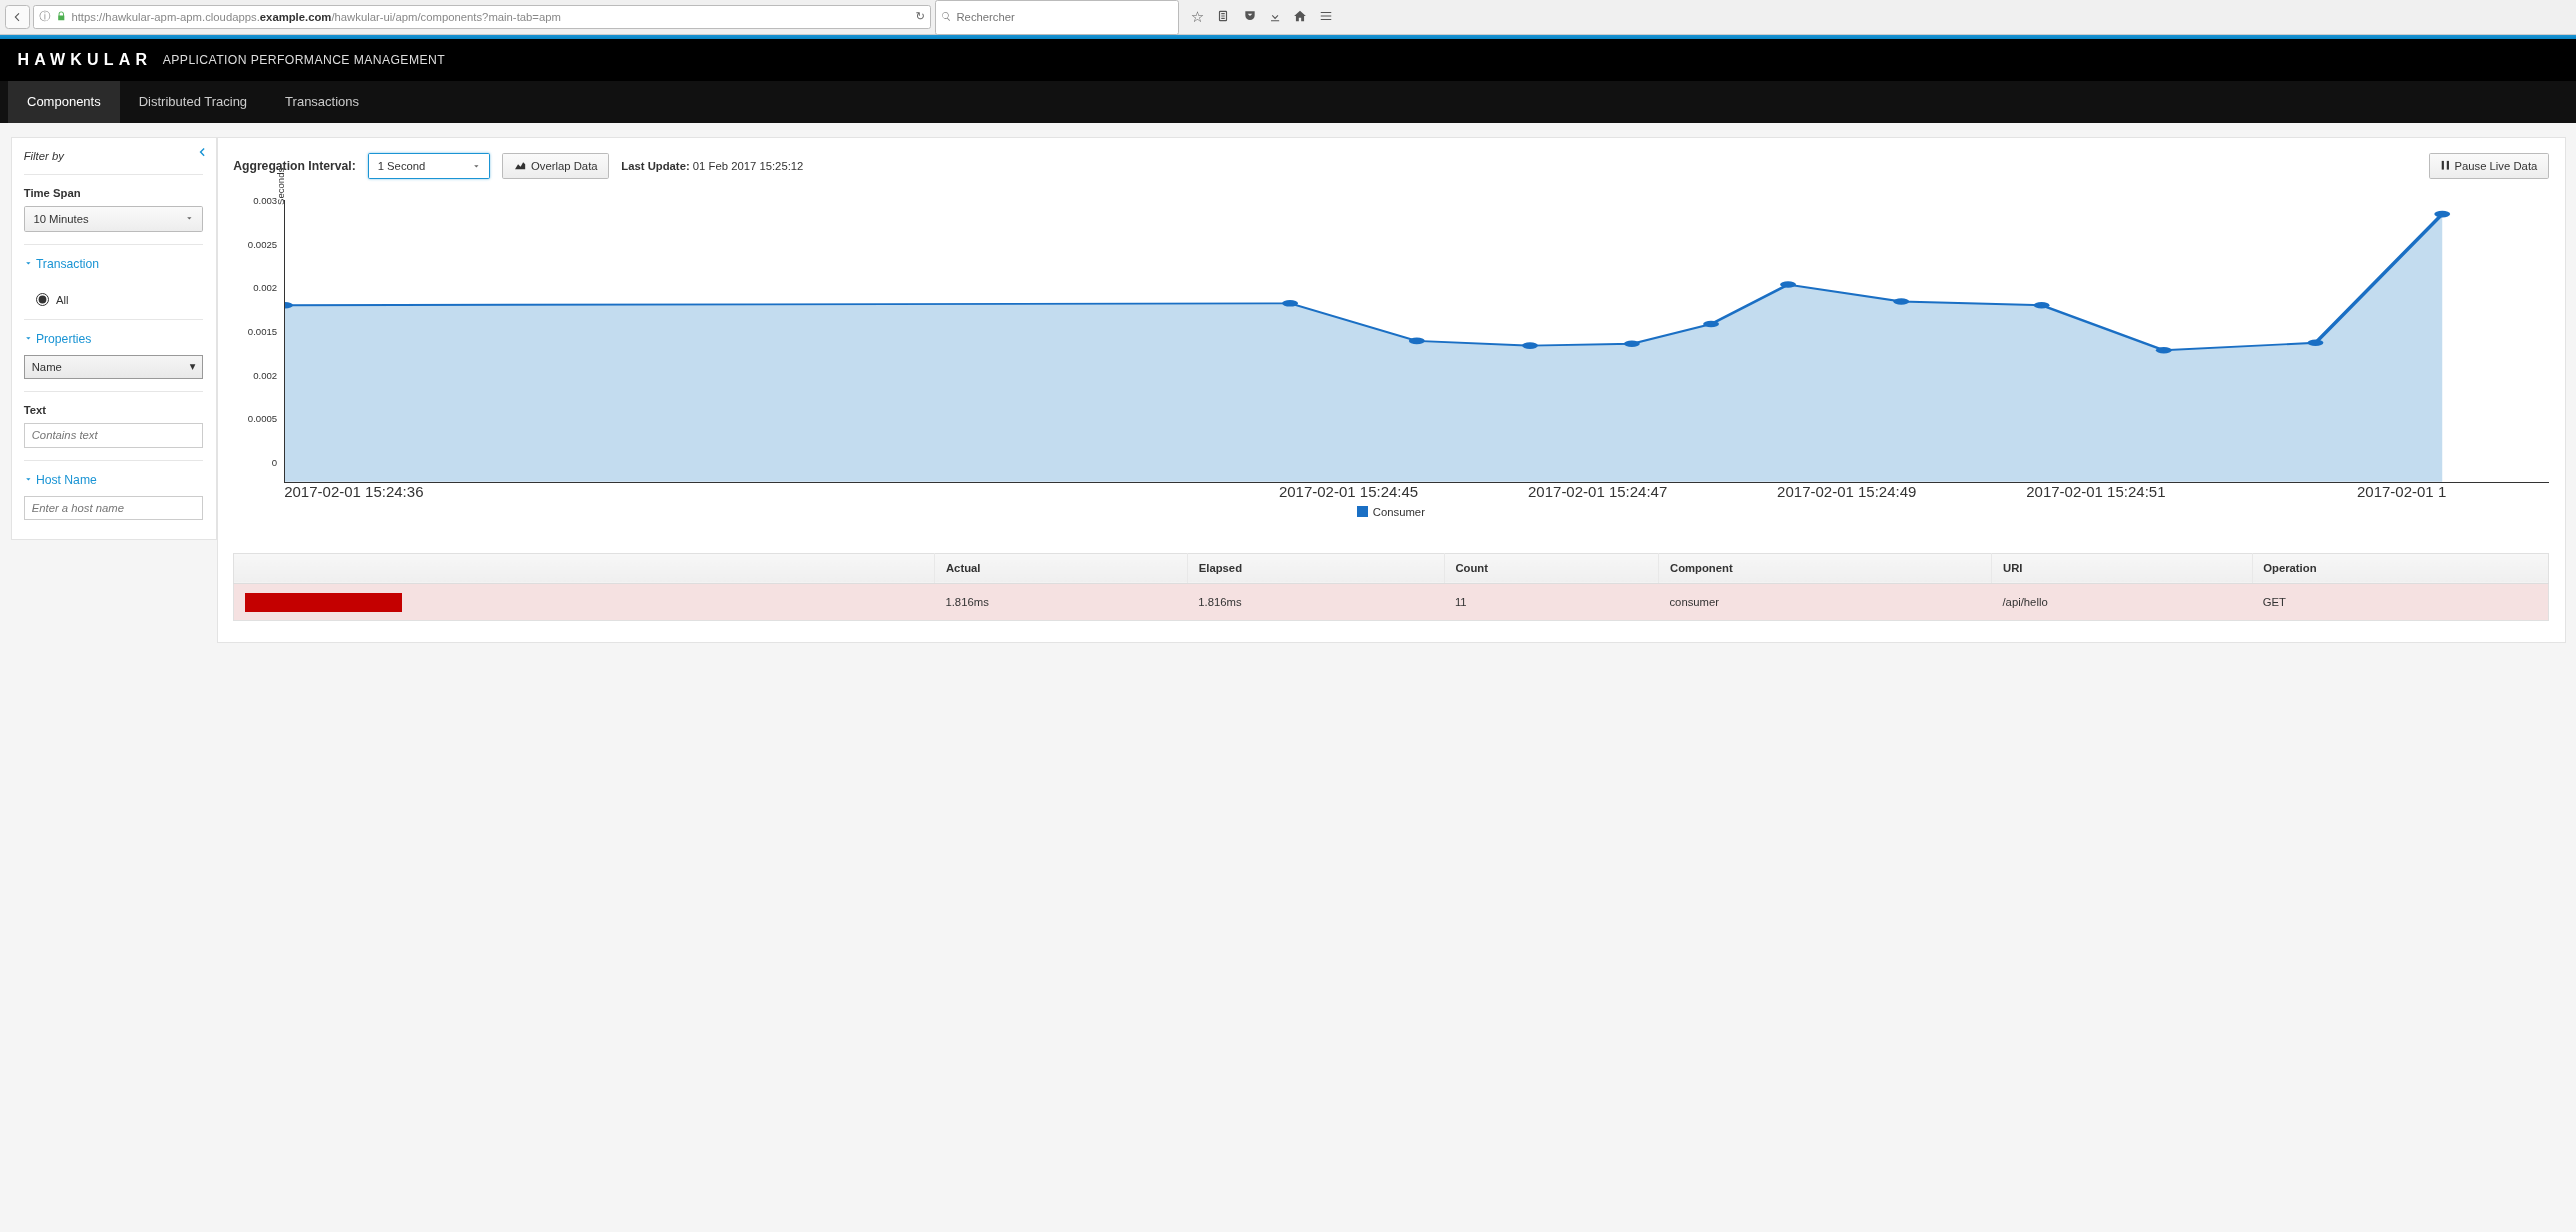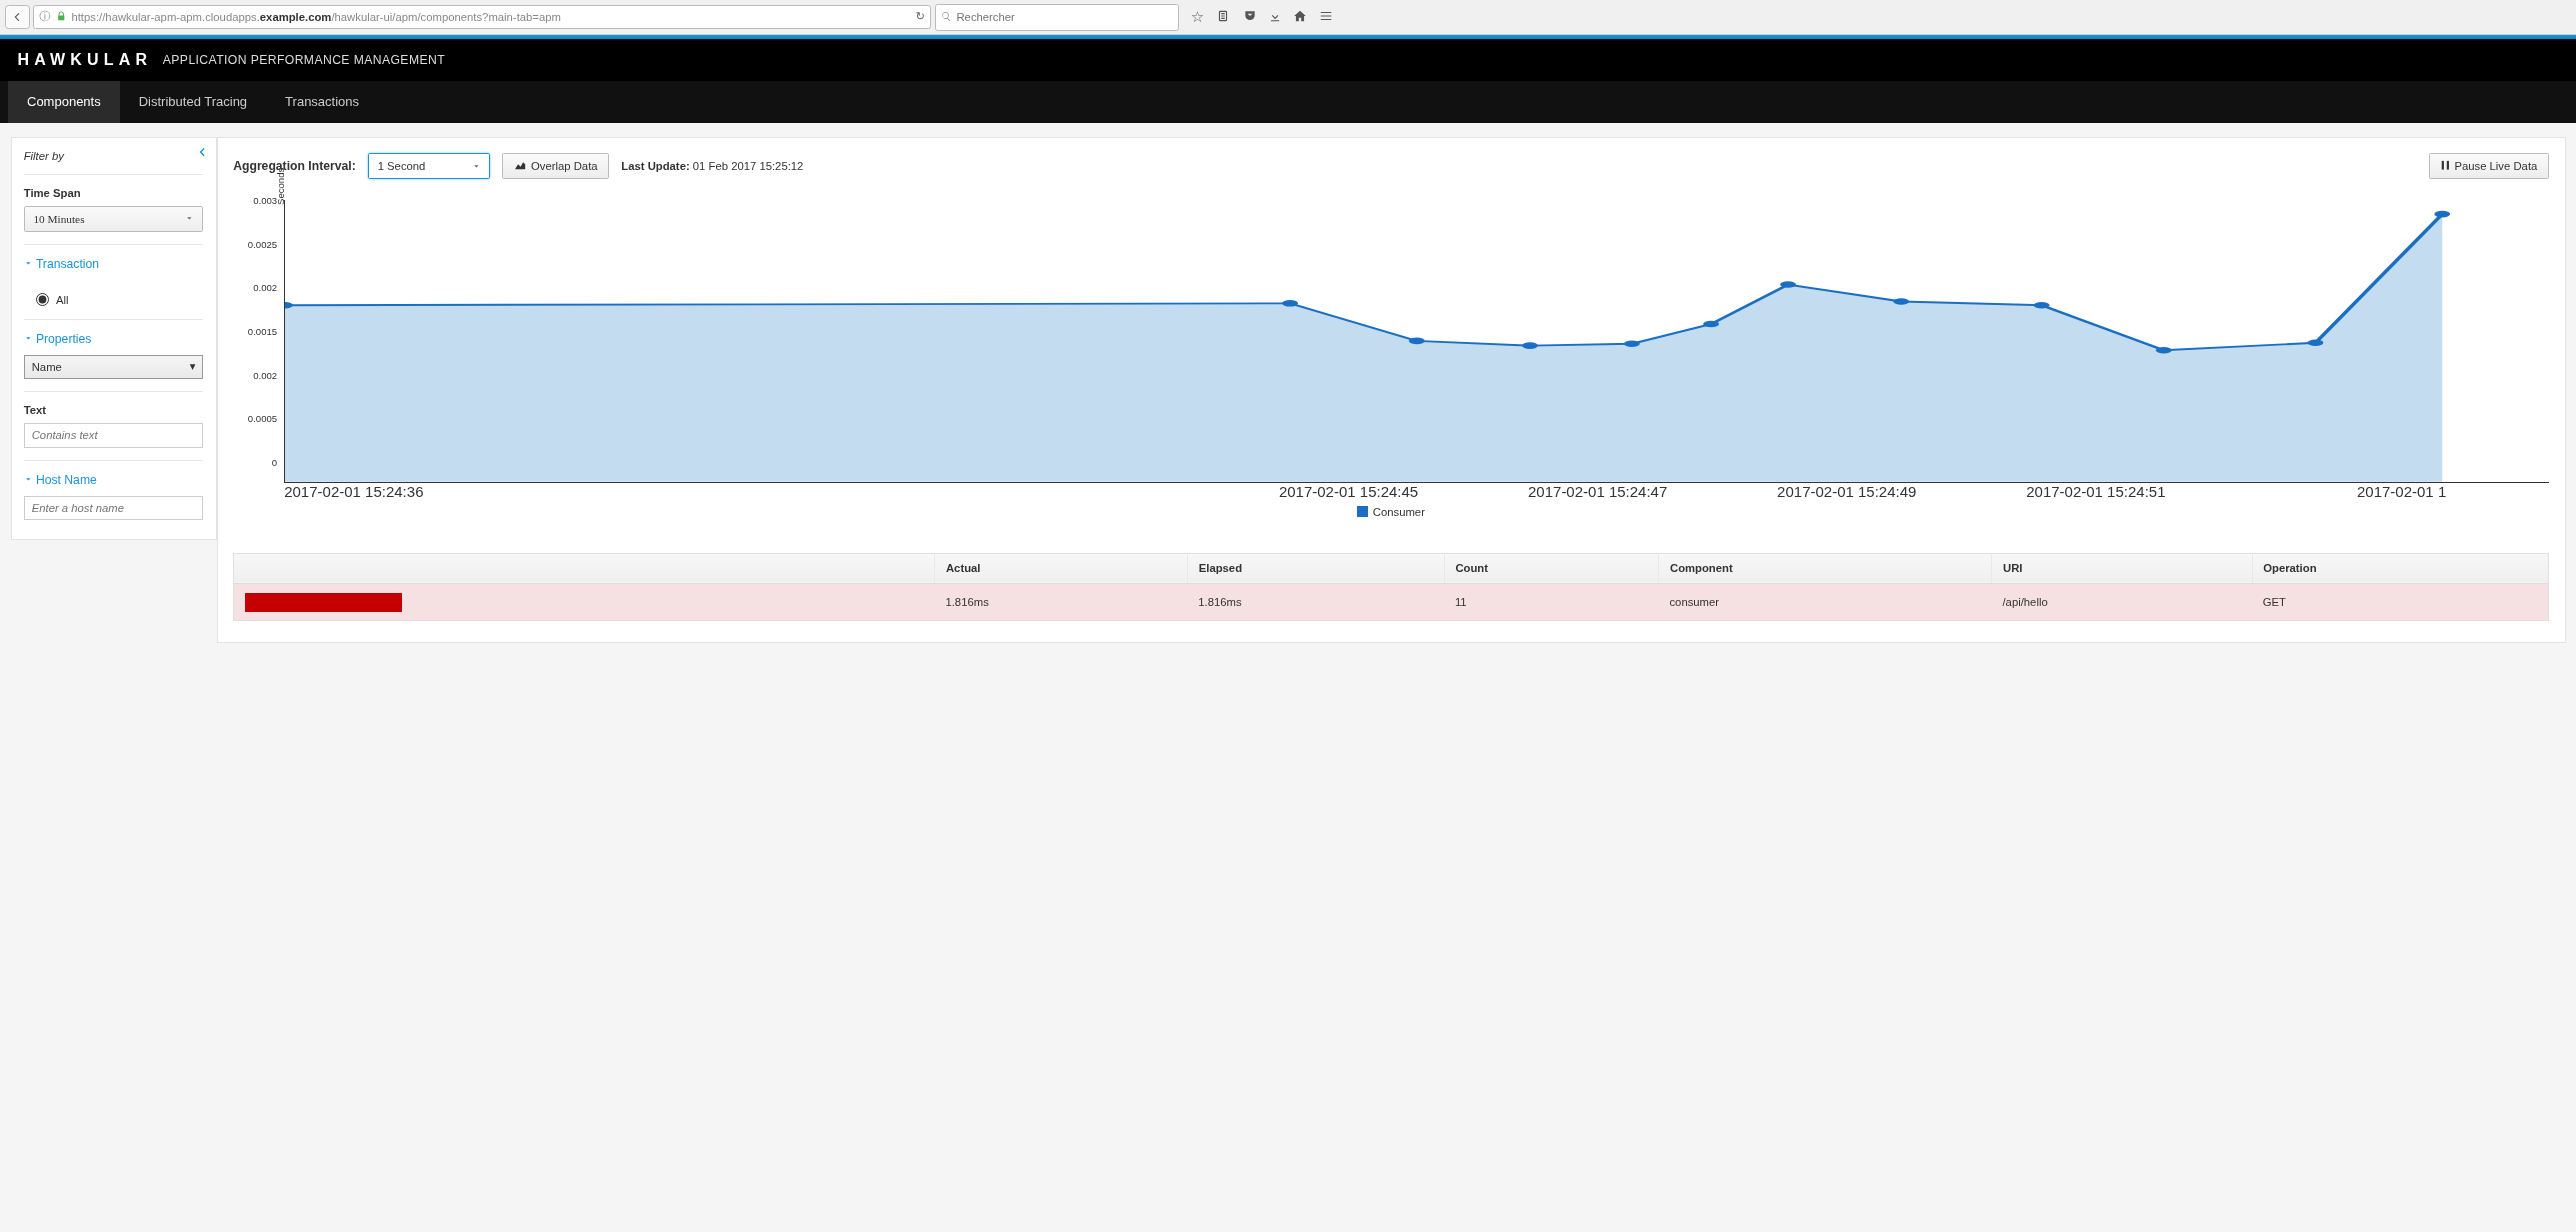--- a/index.html
+++ b/index.html
@@ -7,21 +7,21 @@
 
   
   .browser-chrome { background: #f0f0f0; border-bottom: 0.9px solid #ccc; height: 35px; display: flex; align-items: center; padding: 0 5.2px; gap: 3.5px; }
   .nav-arrow { width: 24.4px; height: 24.4px; border: 0.9px solid #bbb; border-radius: 3.5px; display: flex; align-items: center; justify-content: center; background: #fafafa; cursor: pointer; color: #555; font-size: 13px; }
   .url-bar { flex: 0 0 898px; height: 24.4px; border: 0.9px solid #bbb; border-radius: 2.6px; background: #fff; display: flex; align-items: center; padding: 0 5.2px; gap: 5.2px; color: #888; }
   .url-bar .info-icon, .url-bar .lock-icon { font-size: 11.3px; }
   .url-bar .lock-icon { color: #4caf50; }
   .url-bar .url-text { flex: 1; white-space: nowrap; overflow: hidden; font-size: 11.3px; }
   .url-bar .url-text b { color: #333; font-weight: 600; }
   .url-bar .refresh { color: #666; font-size: 11.3px; cursor: pointer; }
-  .search-bar { flex: 0 0 244px; height: 27px; border: 0.9px solid #bbb; border-radius: 2.6px; background: #fff; display: flex; align-items: center; padding: 0 5.2px; gap: 5.2px; color: #888; }
+  .search-bar { flex: 0 0 244px; height: 35px; border: 0.9px solid #bbb; border-radius: 2.6px; background: #fff; display: flex; align-items: center; padding: 0 5.2px; gap: 5.2px; color: #888; }
   .search-bar input { border: none; outline: none; flex: 1; font-size: 11.3px; color: #333; }
   .chrome-icons { display: flex; gap: 12.2px; margin-left: 8.7px; color: #555; font-size: 15px; align-items: center; }
   .chrome-icons span { cursor: pointer; }
 
   
   .accent-bar { height: 3.5px; background: linear-gradient(#1a94d4,#0a84c4); }
 
   
   .app-header { background: #000; color: #fff; height: 42px; display: flex; align-items: center; padding: 0 17.4px; }
   .brand { font-size: 16px; letter-spacing: 5.2px; font-weight: 700; margin-right: 10.5px; }
@@ -34,21 +34,21 @@
 
   
   .main { display: flex; padding: 14px 10.5px; gap: 0; align-items: flex-start; }
 
   
   .sidebar { width: 206px; background: #fff; border: 0.9px solid #e3e3e3; padding: 12.2px 12.2px 19px 12.2px; position: relative; }
   .collapse-btn { position: absolute; top: 7px; right: 7px; color: #1a94d4; font-size: 15.7px; cursor: pointer; font-weight: bold; }
   .filter-title { font-style: italic; color: #333; margin-bottom: 12.2px; display: block; }
   .section-divider { border: none; border-top: 0.9px solid #e6e6e6; margin: 12.2px 0; }
   .section-label { font-weight: 700; font-size: 11.3px; margin-bottom: 7px; display: block; }
-  .dropdown { width: 100%; height: 26px; border: 0.9px solid #bbb; background: linear-gradient(#fafafa,#ededed); border-radius: 1.7px; display: flex; align-items: center; justify-content: space-between; padding: 0 8.7px; cursor: pointer; font-size: 11.3px; font-family: Liberation Serif, serif; }
+  .dropdown { width: 100%; height: 26px; border: 0.9px solid #bbb; background: linear-gradient(#fafafa,#ededed); border-radius: 1.7px; display: flex; align-items: center; justify-content: space-between; padding: 0 8.7px; cursor: pointer; font-size: 11.3px; }
   .section-link { color: #1a94d4; cursor: pointer; font-size: 12.2px; display: flex; align-items: center; gap: 3.5px; margin-bottom: 8.7px; }
   .section-link .caret { font-size: 9.6px; }
   .radio-row { display: flex; align-items: flex-end; gap: 7px; margin-left: 12.2px; font-size: 11.3px; margin-top: 22px; }
   .radio-row input { accent-color: #333; }
   .select-box { width: 100%; height: 24.4px; border: 0.9px solid #999; background: linear-gradient(#f5f5f5,#e9e9e9); display: flex; align-items: center; justify-content: space-between; padding: 0 7px; font-size: 11.3px; cursor: pointer; }
   .text-input { width: 100%; height: 24.4px; border: 0.9px solid #ccc; padding: 0 7px; font-size: 11.3px; font-style: italic; color: #888; }
 
   
   .content { flex: 1; background: #fff; border: 0.9px solid #e3e3e3; padding: 15.7px 15.7px 21px 15.7px; }
   .toolbar { display: flex; align-items: center; gap: 12.2px; margin-bottom: 15.7px; }

